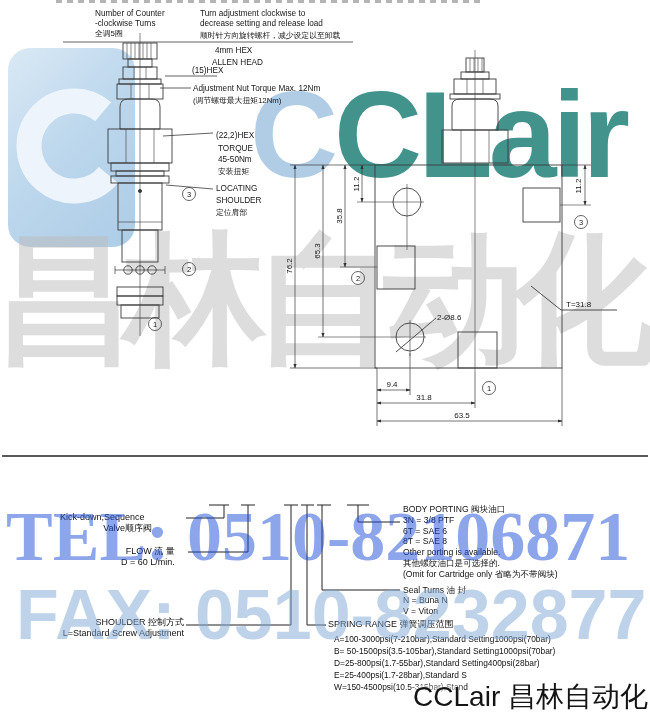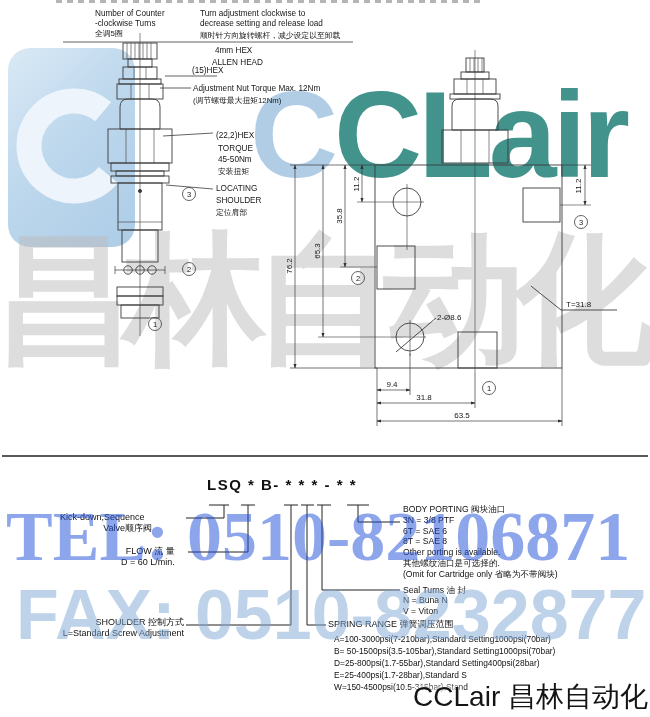--- a/index.html
+++ b/index.html
@@ -200,21 +200,20 @@
     <g stroke="#222" stroke-width="1" fill="none">
       <path d="M209 505H229M224 505V518H186"></path>
       <path d="M241 505H255M248 505V552H188"></path>
       <path d="M284 505H298M291 505V625H186"></path>
       <path d="M301 505H314M307 505V625H326"></path>
       <path d="M317 505H331M322 505V590H400"></path>
       <path d="M347 505H369M358 505V522H400"></path>
     </g>
   </svg>
 
-  <div class="model-code">LSQ * B- * * * - * *</div>
 
   <div class="lbl kick">
     <div>Kick-down,Sequence</div>
     <div class="row">
       <span>Valve</span>
       <span>顺序阀</span>
     </div>
   </div>
 
   <div class="lbl flow">

